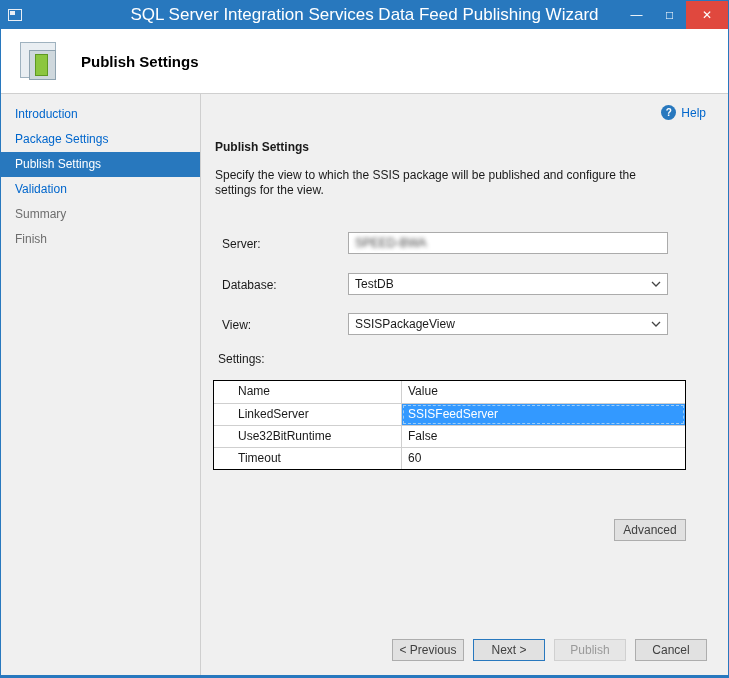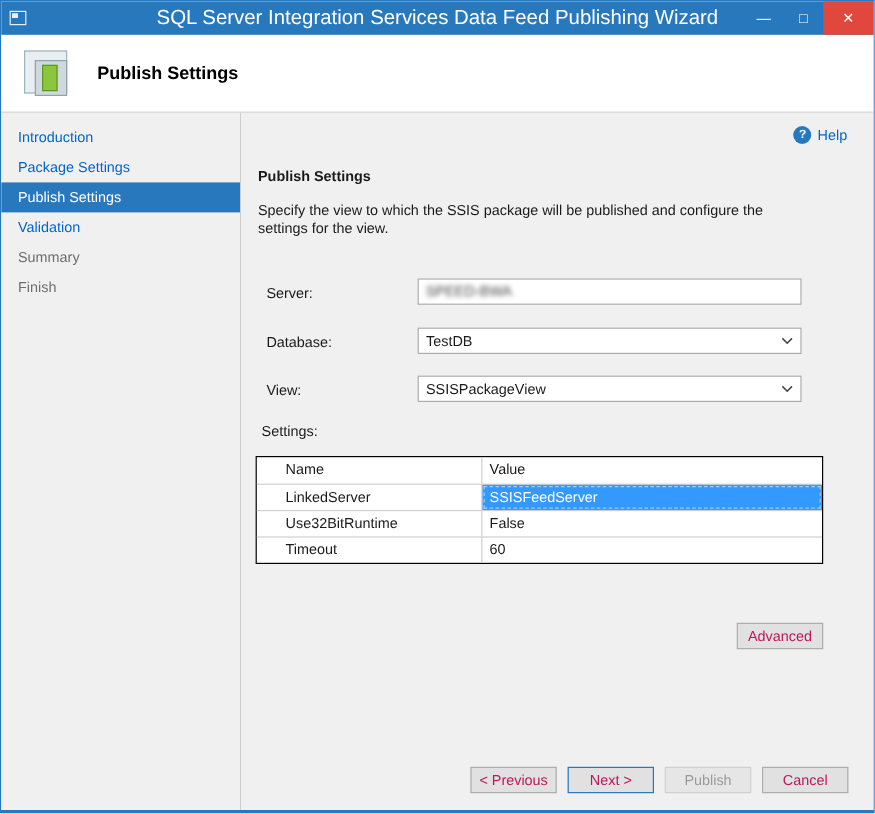--- a/index.html
+++ b/index.html
@@ -107,21 +107,21 @@
     outline:1px dashed #9ecdf5; outline-offset:-2px;
   }
 
   .prop-desc {
     position:absolute; top:380px; left:12px; width:473px; height:40px;
     background:#f6f6f6; border:1px solid #bdbdbd; padding:5px 8px; line-height:14px;
   }
 
   .btn {
     height:22px; width:72px; background:#e1e1e1; border:1px solid #adadad;
-    font-family:"Liberation Sans", sans-serif; font-size:12px; color:#be185d;
+    font-family:"Liberation Sans", sans-serif; font-size:12px; color:#404040;
     padding:0; cursor:pointer;
   }
   .btn-advanced { position:absolute; top:425px; left:413px; }
   .btn.default { border-color:#2878BE; }
   .btn.disabled { background:#e6e6e6; border-color:#d0d0d0; color:#9a9a9a; cursor:default; }
 
   .footer {
     position:absolute; top:545px; left:0; right:21px;
     display:flex; justify-content:flex-end; gap:9px;
   }

